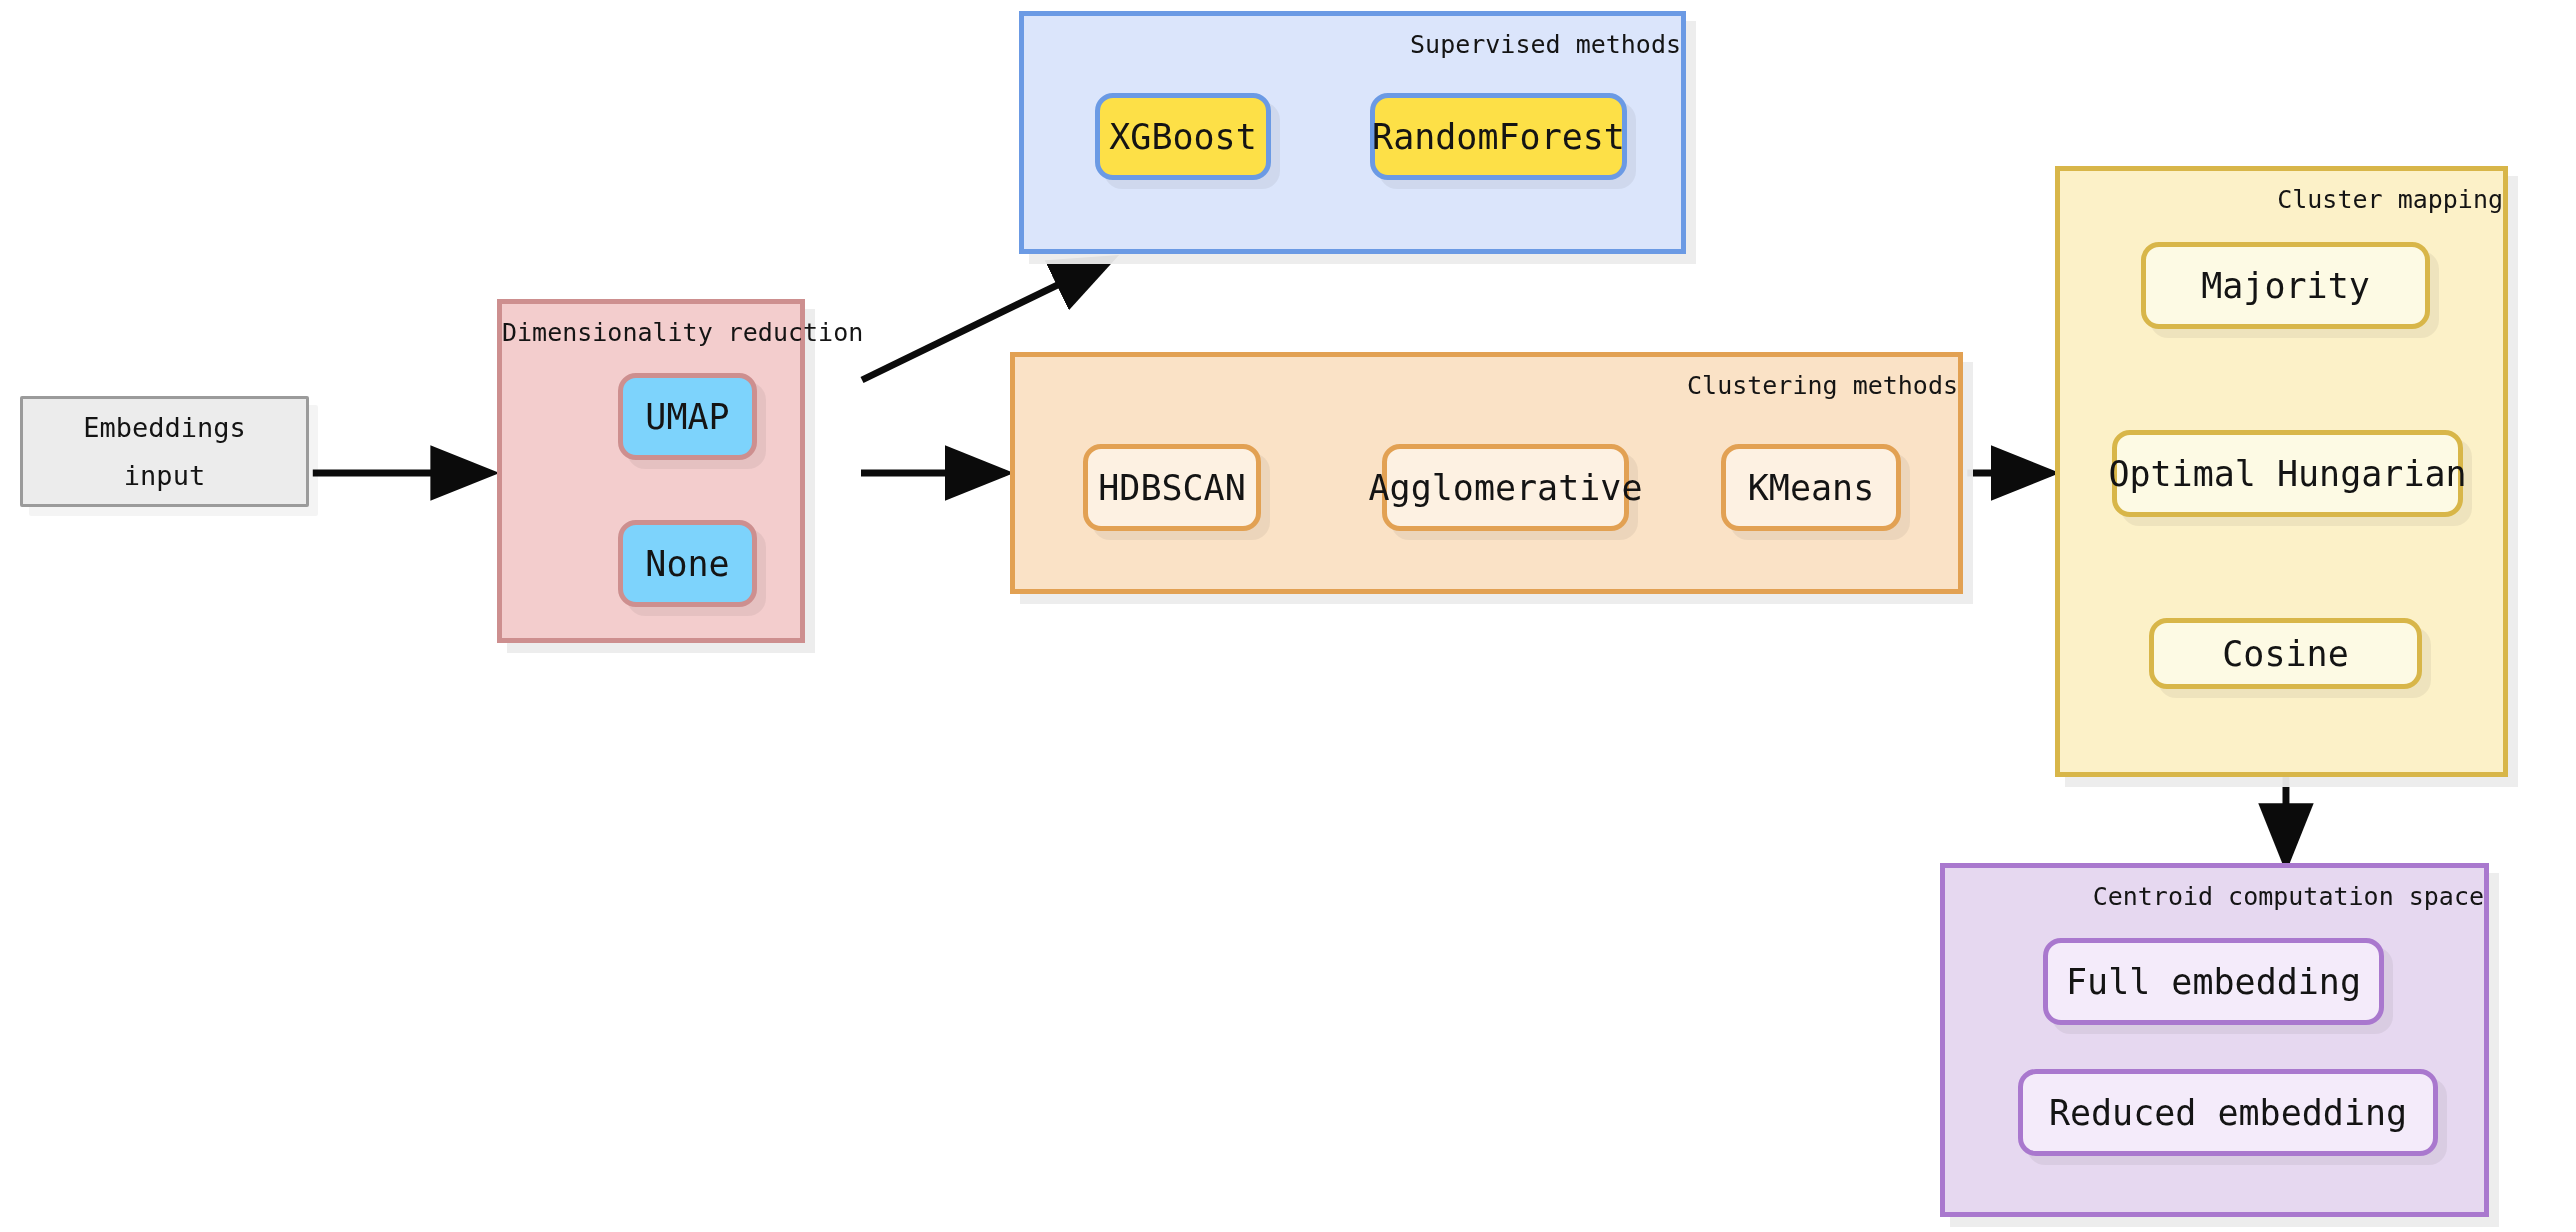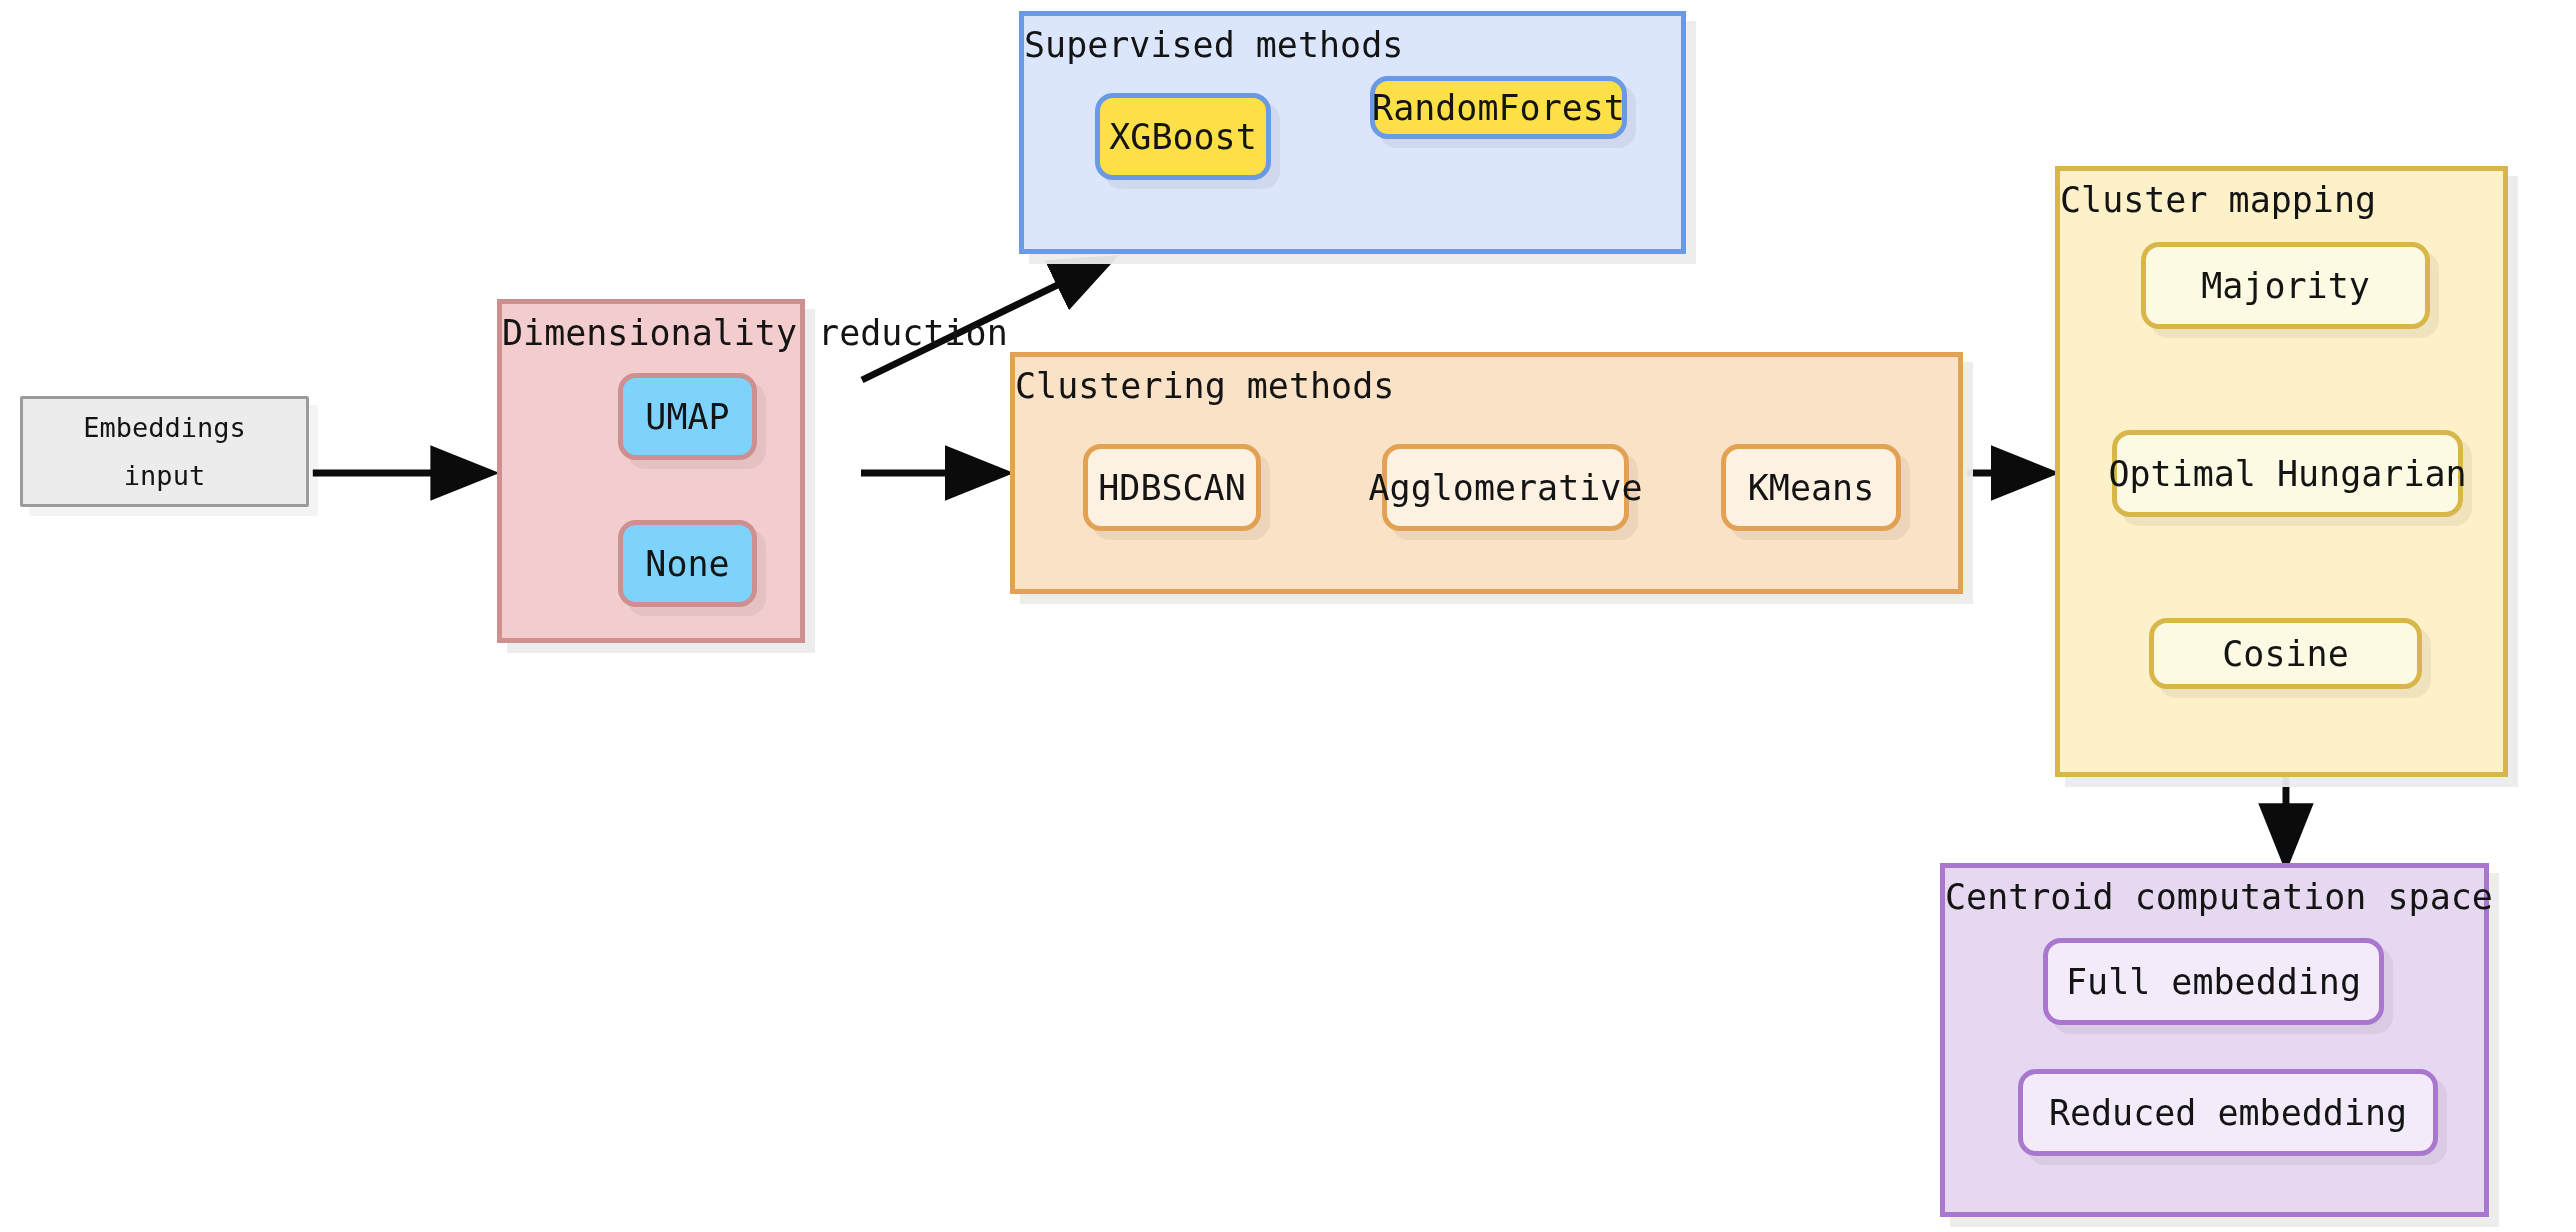--- a/index.html
+++ b/index.html
@@ -24,22 +24,22 @@
     box-sizing: border-box;
     border-style: solid;
     border-width: 5px;
     box-shadow: 10px 10px 0 0 rgba(236,236,236,0.95);
   }
   .group-title {
     position: absolute;
     top: 8px;
     left: 0;
     right: 0;
-    text-align: left;
-    font-size: 35px;
+    text-align: right;
+    font-size: 25px;
     line-height: 42px;
     color: #141414;
     white-space: nowrap;
     font-family: "DejaVu Sans Mono", "Liberation Mono", monospace;
   }
 
   
   .node {
     position: absolute;
     box-sizing: border-box;
@@ -138,21 +138,21 @@
     <div class="node n-pink" style="left:116px; top:216px; width:139px; height:87px;">
       <span>None</span>
     </div>
   </div>
 
   <div class="group g-blue" style="left:1019px; top:11px; width:667px; height:243px;">
     <div class="group-title">Supervised methods</div>
     <div class="node n-blue" style="left:71px; top:77px; width:176px; height:87px;">
       <span>XGBoost</span>
     </div>
-    <div class="node n-blue" style="left:346px; top:60px; width:257px; height:63px;">
+    <div class="node n-blue" style="left:346px; top:77px; width:257px; height:87px;">
       <span>RandomForest</span>
     </div>
   </div>
 
   <div class="group g-orange" style="left:1010px; top:352px; width:953px; height:242px;">
     <div class="group-title">Clustering methods</div>
     <div class="node n-orange" style="left:68px; top:87px; width:178px; height:87px;">
       <span>HDBSCAN</span>
     </div>
     <div class="node n-orange" style="left:367px; top:87px; width:247px; height:87px;">

